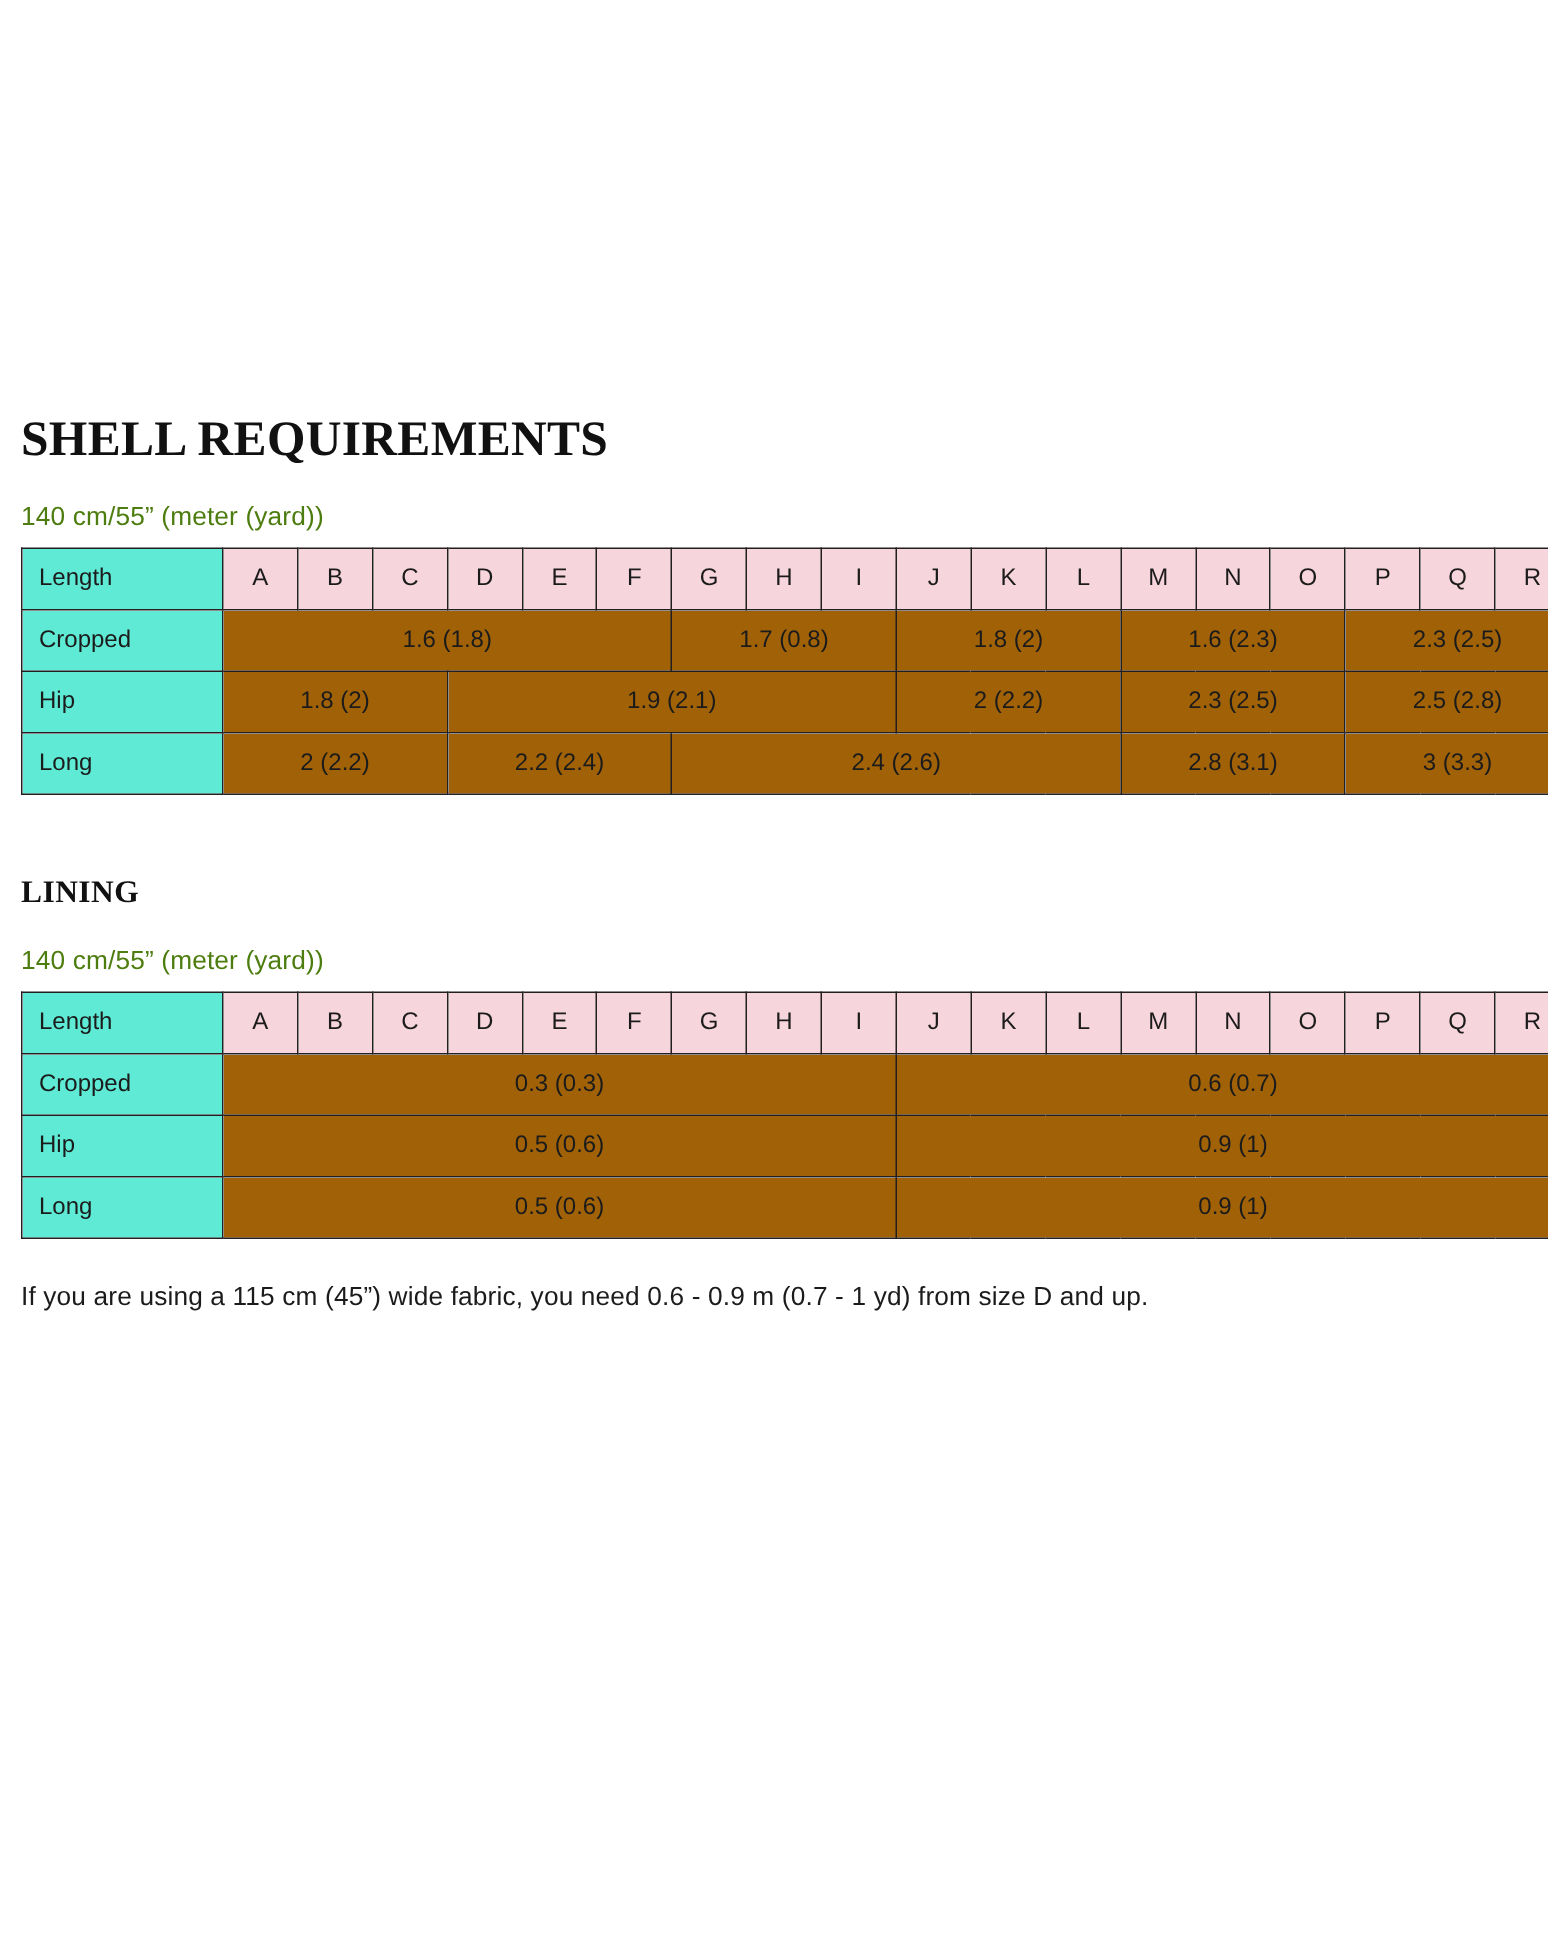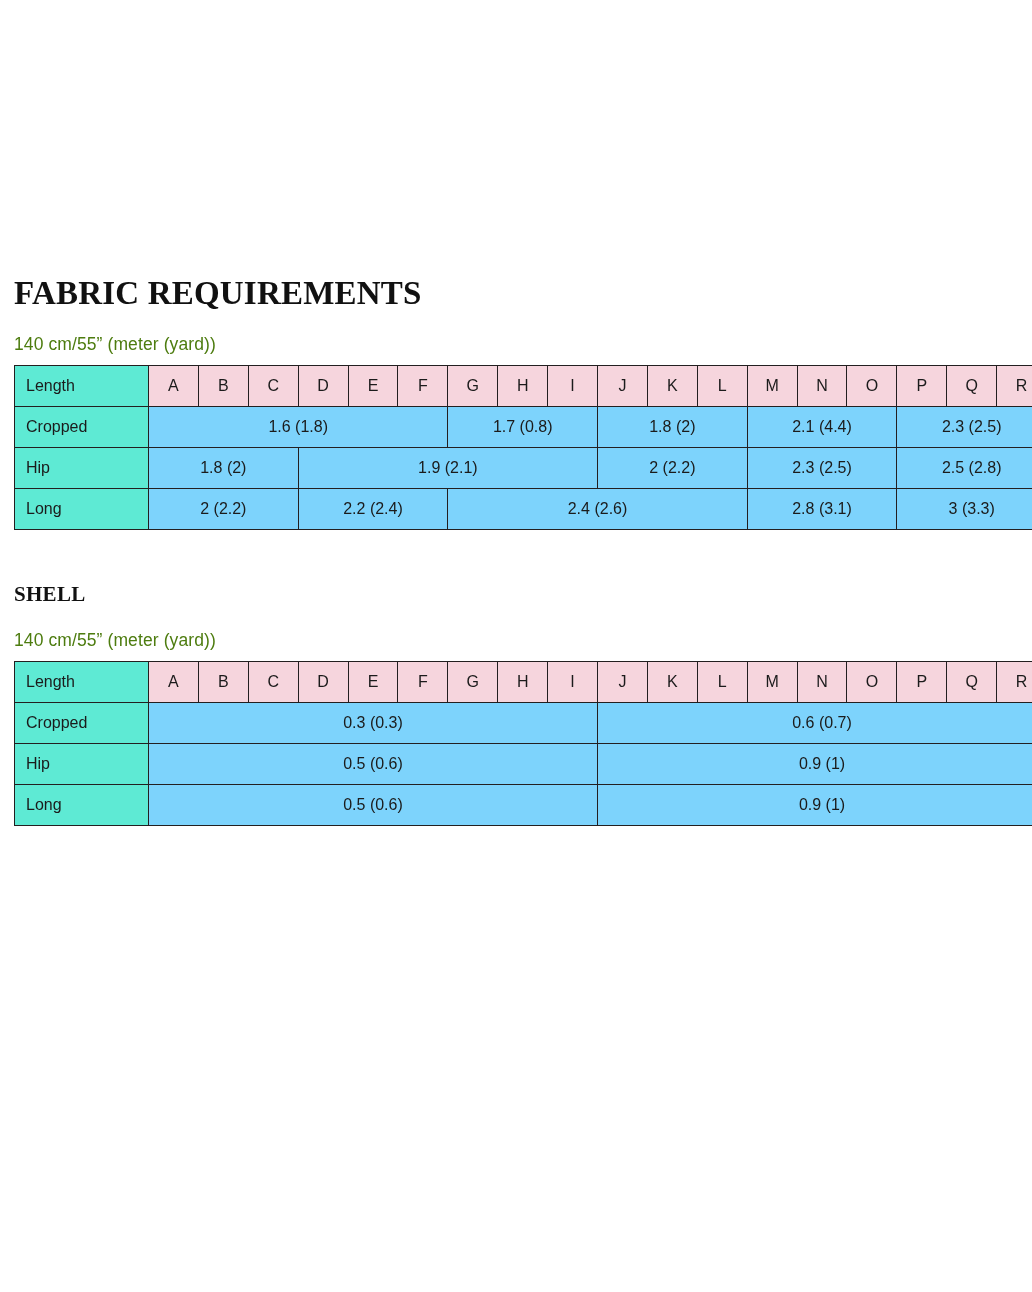--- a/index.html
+++ b/index.html
@@ -97,29 +97,29 @@
     background: #5eead4;
     text-align: left !important;
     padding-left: 11px !important;
     width: 122px;
   }
   .cell-size {
     background: #f6d5dd;
     width: 48.9px;
   }
   .cell-value {
-    background: #7dd3fc;
+    background: #a16207;
   }
 </style>
 </head>
 <body>
 
 <div class="page">
 
-  <h1 class="doc-title">FABRIC REQUIREMENTS</h1>
+  <h1 class="doc-title">SHELL REQUIREMENTS</h1>
 
 
 
   <p class="table-caption">140 cm/55” (meter (yard))</p>
 
   <table class="fabric-table">
     <tbody>
       <tr id="shell-header-row">
         <th class="cell-label">Length</th>
       <th class="cell-size">A</th>
@@ -139,21 +139,21 @@
           <th class="cell-size">O</th>
           <th class="cell-size">P</th>
           <th class="cell-size">Q</th>
           <th class="cell-size">R</th>
         </tr>
     <tr>
           <td class="cell-label">Cropped</td>
           <td class="cell-value" colspan="6">1.6 (1.8)</td>
           <td class="cell-value" colspan="3">1.7 (0.8)</td>
           <td class="cell-value" colspan="3">1.8 (2)</td>
-          <td class="cell-value" colspan="3">2.1 (4.4)</td>
+          <td class="cell-value" colspan="3">1.6 (2.3)</td>
           <td class="cell-value" colspan="3">2.3 (2.5)</td>
         </tr>
         <tr>
           <td class="cell-label">Hip</td>
           <td class="cell-value" colspan="3">1.8 (2)</td>
           <td class="cell-value" colspan="6">1.9 (2.1)</td>
           <td class="cell-value" colspan="3">2 (2.2)</td>
           <td class="cell-value" colspan="3">2.3 (2.5)</td>
           <td class="cell-value" colspan="3">2.5 (2.8)</td>
         </tr>
@@ -161,21 +161,21 @@
           <td class="cell-label">Long</td>
           <td class="cell-value" colspan="3">2 (2.2)</td>
           <td class="cell-value" colspan="3">2.2 (2.4)</td>
           <td class="cell-value" colspan="6">2.4 (2.6)</td>
           <td class="cell-value" colspan="3">2.8 (3.1)</td>
           <td class="cell-value" colspan="3">3 (3.3)</td>
         </tr>
       </tbody>
   </table>
 
-  <h2 class="section-heading lining">SHELL</h2>
+  <h2 class="section-heading lining">LINING</h2>
 
   <p class="table-caption">140 cm/55” (meter (yard))</p>
 
   <table class="fabric-table">
     <tbody>
       <tr id="lining-header-row">
         <th class="cell-label">Length</th>
       <th class="cell-size">A</th>
           <th class="cell-size">B</th>
           <th class="cell-size">C</th>
@@ -206,14 +206,15 @@
           <td class="cell-value" colspan="9">0.9 (1)</td>
         </tr>
         <tr>
           <td class="cell-label">Long</td>
           <td class="cell-value" colspan="9">0.5 (0.6)</td>
           <td class="cell-value" colspan="9">0.9 (1)</td>
         </tr>
       </tbody>
   </table>
 
+  <p class="footnote">If you are using a 115 cm (45”) wide fabric, you need 0.6 - 0.9 m (0.7 - 1 yd) from size D and up.</p>
 
 </div>
 
 </body></html>

